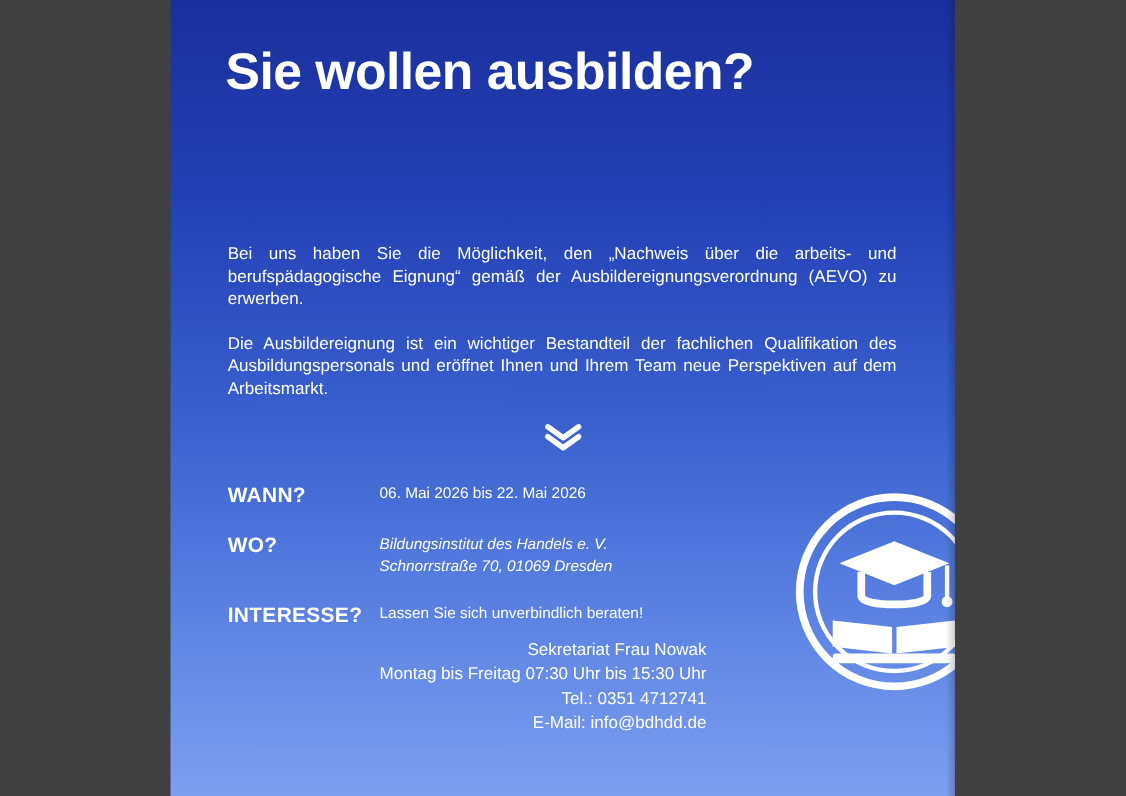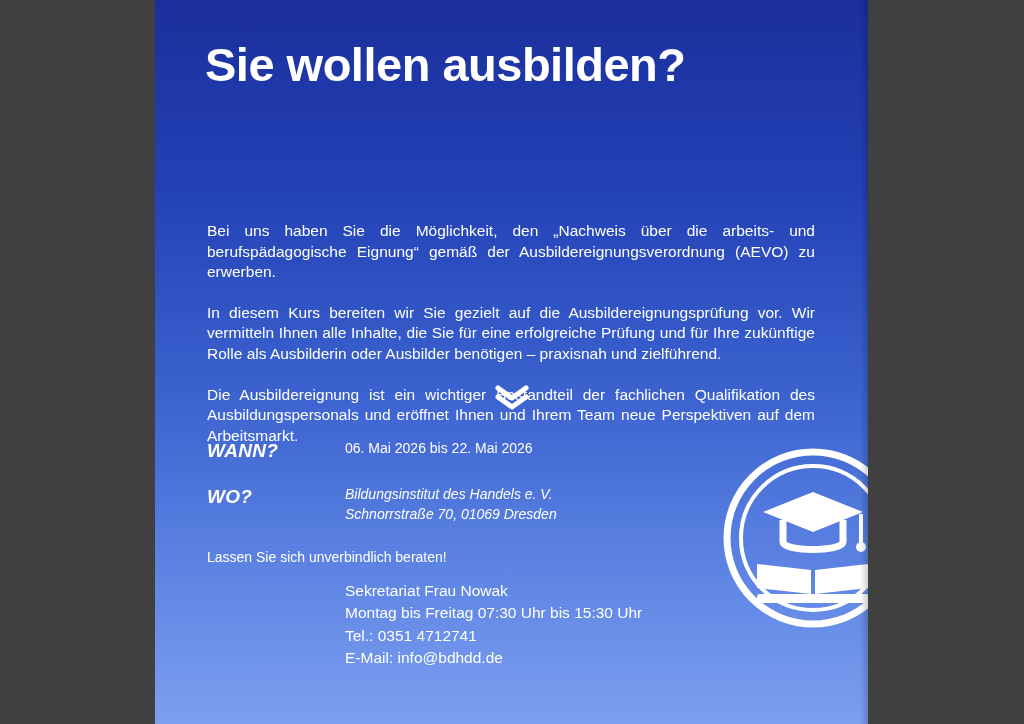--- a/index.html
+++ b/index.html
@@ -109,38 +109,38 @@
   .info-row {
     position: relative;
     display: flex;
     align-items: flex-start;
     margin-bottom: 22px;
   }
   .info-label {
     width: 138px;
     flex: 0 0 138px;
     font-size: 19px;
-    font-style: italic;
     font-weight: 700;
     letter-spacing: 0.3px;
     color: #ffffff;
     padding-top: 2px;
   }
   .info-value {
     font-size: 14px;
     line-height: 1.45;
     color: #ffffff;
   }
   .contact {
     position: absolute;
     left: 190px;
     top: 580px;
     font-size: 15.5px;
     line-height: 1.45;
     color: #ffffff;
+    text-align: right;
   }
 
   
   .logo {
     position: absolute;
     left: 568px;
     top: 448px;
     width: 180px;
     height: 180px;
   }
@@ -149,21 +149,20 @@
 <body>
 
 <div class="page">
   <div class="poster">
 
     <div class="headline">Sie wollen ausbilden?</div>
 
 
     <div class="body-copy">
       <p>Bei uns haben Sie die Möglichkeit, den „Nachweis über die arbeits- und berufspädagogische Eignung“ gemäß der Ausbildereignungsverordnung (AEVO) zu erwerben.</p>
-      <p>In diesem Kurs bereiten wir Sie gezielt auf die Ausbildereignungsprüfung vor. Wir vermitteln Ihnen alle Inhalte, die Sie für eine erfolgreiche Prüfung und für Ihre zukünftige Rolle als Ausbilderin oder Ausbilder benötigen – praxisnah und zielführend.</p>
       <p>Die Ausbildereignung ist ein wichtiger Bestandteil der fachlichen Qualifikation des Ausbildungspersonals und eröffnet Ihnen und Ihrem Team neue Perspektiven auf dem Arbeitsmarkt.</p>
     </div>
 
     <div class="chevrons">
       <svg width="34" height="26" viewBox="0 0 34 26" aria-hidden="true">
         <path d="M3 3 L17 13 L31 3" fill="none" stroke="#ffffff" stroke-width="5" stroke-linecap="round" stroke-linejoin="round"></path>
         <path d="M3 12 L17 22 L31 12" fill="none" stroke="#ffffff" stroke-width="5" stroke-linecap="round" stroke-linejoin="round"></path>
       </svg>
     </div>
 
@@ -171,20 +170,21 @@
       <div class="info-row">
         <div class="info-label">WANN?</div>
         <div class="info-value" style="white-space: pre-line;">06. Mai 2026 bis 22. Mai 2026</div>
       </div>
       <div class="info-row">
         <div class="info-label">WO?</div>
         <div class="info-value" style="white-space: pre-line; font-style: italic;">Bildungsinstitut des Handels e. V.
 Schnorrstraße 70, 01069 Dresden</div>
       </div>
       <div class="info-row">
+        <div class="info-label">INTERESSE?</div>
         <div class="info-value" style="white-space: pre-line;">Lassen Sie sich unverbindlich beraten!</div>
       </div>
     </div>
 
     <div class="contact" style="white-space: pre-line;">Sekretariat Frau Nowak
 Montag bis Freitag 07:30 Uhr bis 15:30 Uhr
 Tel.: 0351 4712741
 E-Mail: info@bdhdd.de</div>
 
     <div class="logo">

